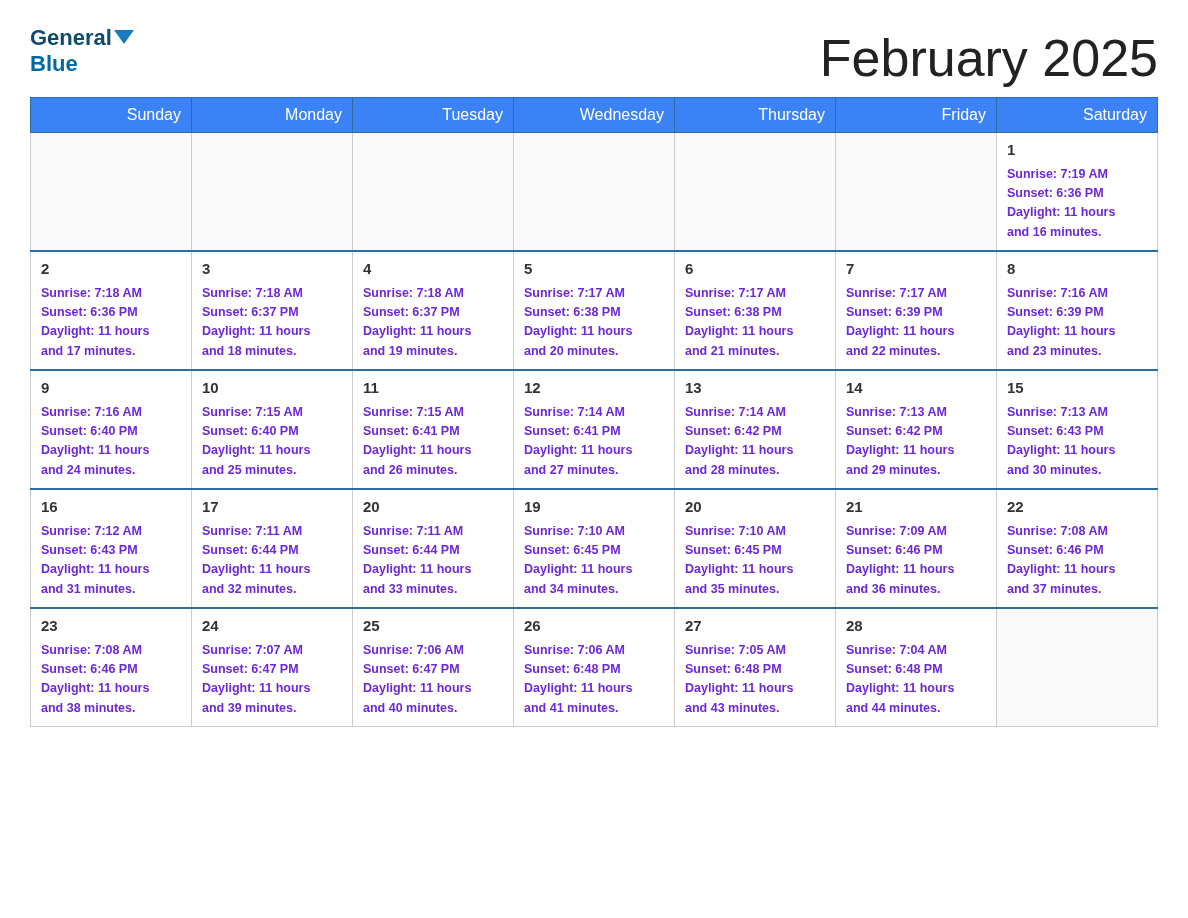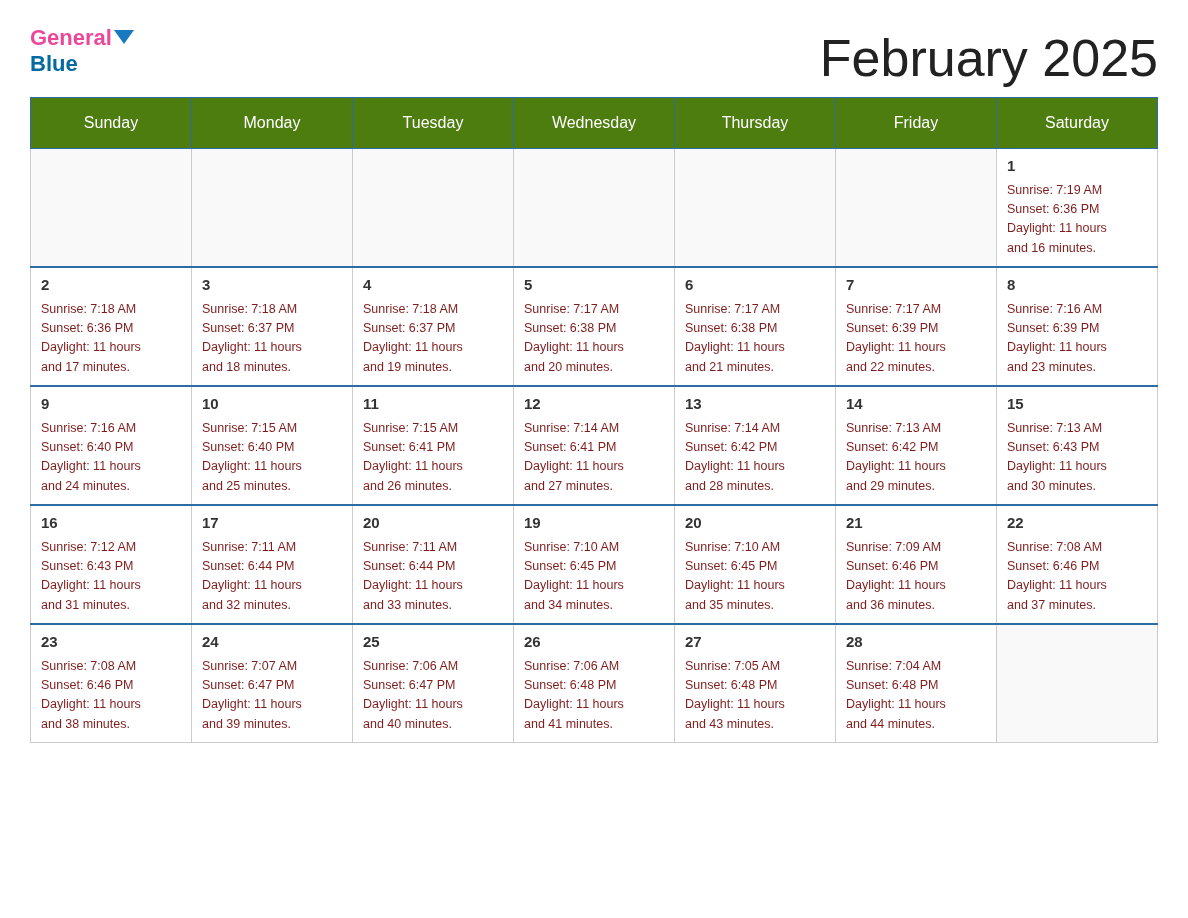--- a/index.html
+++ b/index.html
@@ -23,21 +23,21 @@
       align-items: flex-start;
       padding-top: 5px;
     }
     .logo-text {
       display: flex;
       align-items: center;
       font-size: 22px;
       font-weight: bold;
       color: #333;
     }
-    .logo-general { color: #ec4899; }
+    .logo-general { color: #0c4a6e; }
     .logo-arrow {
       display: inline-block;
       width: 0;
       height: 0;
       border-left: 10px solid transparent;
       border-right: 10px solid transparent;
       border-top: 14px solid #1a7abf;
       margin: 0 2px;
       transform: rotate(0deg);
       vertical-align: middle;
@@ -56,24 +56,24 @@
       font-size: 20px;
       color: #444;
       margin-top: 4px;
     }
     .calendar {
       width: 100%;
       border-collapse: collapse;
       margin-top: 10px;
     }
     .calendar thead tr th {
-      background-color: #4d7c0f;
+      background-color: #3b82f6;
       color: #fff;
-      padding: 16px 10px;
-      text-align: center;
+      padding: 8px 10px;
+      text-align: right;
       font-size: 16px;
       font-weight: normal;
       border: 1px solid #2e6da4;
     }
     .calendar tbody tr td {
       vertical-align: top;
       padding: 6px 10px 8px 10px;
       border: 1px solid #ccc;
       width: 14.28%;
       font-size: 13px;
@@ -85,22 +85,23 @@
       background: #f9f9f9;
     }
     .day-number {
       font-size: 15px;
       font-weight: bold;
       display: block;
       margin-bottom: 3px;
     }
     .day-info {
       font-size: 12.5px;
-      color: #7f1d1d;
+      color: #6d28d9;
       line-height: 1.55;
+      font-weight: bold;
     }
     .row-divider td {
       border-top: 2px solid #2e6da4 !important;
     }
   </style>
 </head>
 <body>
 
 <div class="header">
   <div class="logo">

